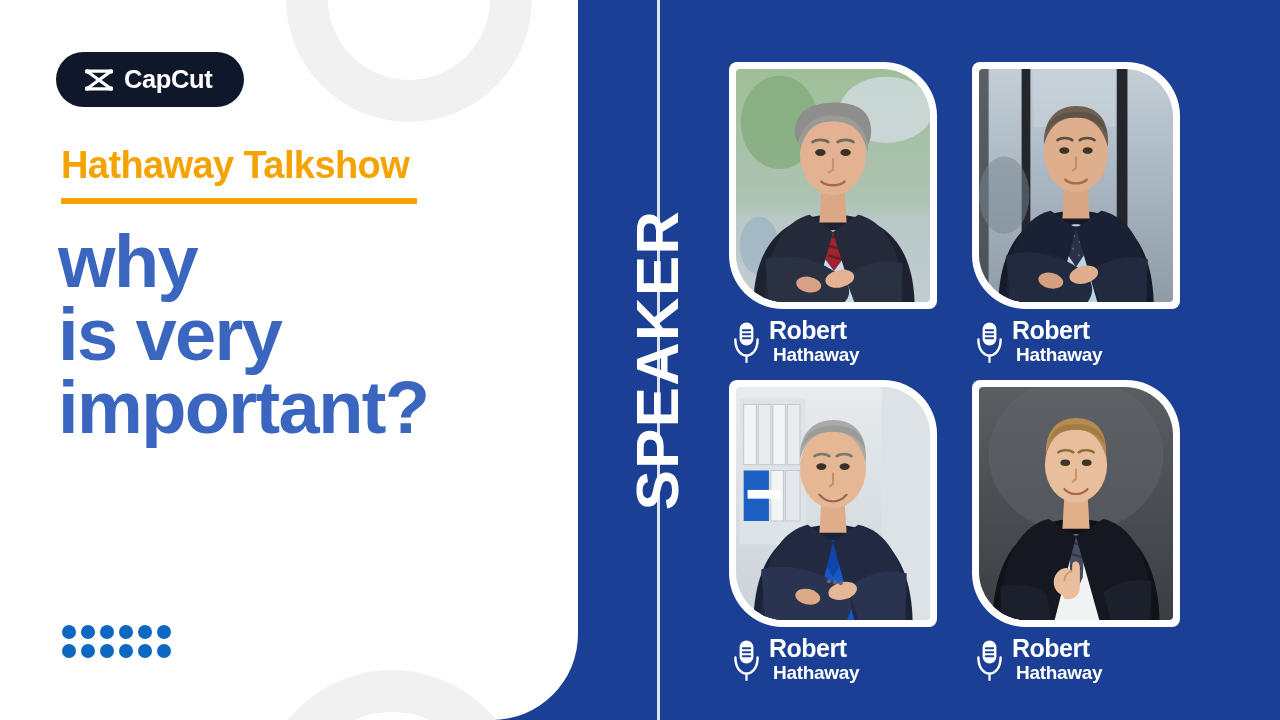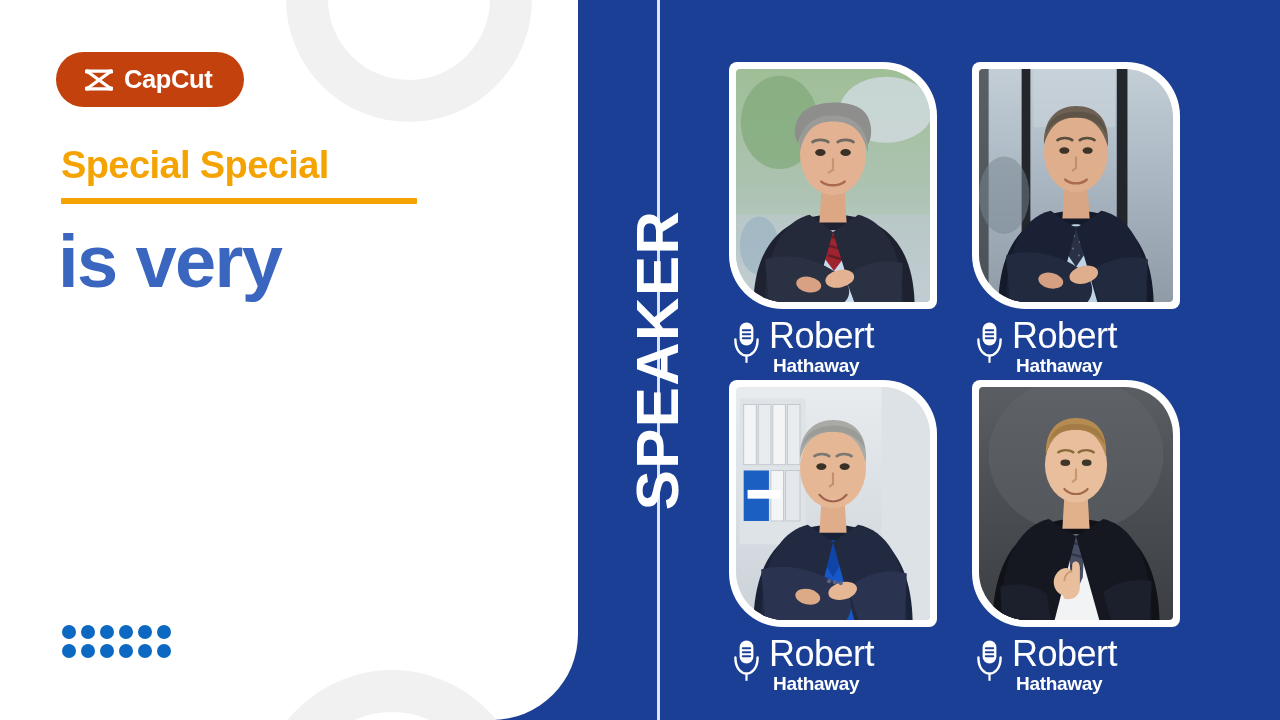--- a/index.html
+++ b/index.html
@@ -31,21 +31,21 @@
   }
   .ring-bottom{
     width:268px; height:268px;
     left:258px; top:670px;
   }
 
   
   .capcut-badge{
     position:absolute; left:56px; top:52px;
     width:188px; height:55px;
-    background:#c2410c;
+    background:#0f172a;
     border-radius:28px;
     display:flex; align-items:center;
     gap:11px;
     padding-left:29px;
     z-index:4;
   }
   .capcut-icon{ width:28px; height:22px; flex:none; display:block; }
   .capcut-word{
     color:#FFFFFF;
     font-size:25.5px;
@@ -153,22 +153,22 @@
     position:absolute;
     left:4px; top:256px;
     display:flex; align-items:flex-start;
     gap:9px;
   }
   .mic-icon{ width:27px; height:42px; flex:none; margin-top:3px; }
   .name-text{ line-height:1; }
   .name-first{
     display:block;
     color:#FFFFFF;
-    font-size:36px;
-    font-weight:normal;
+    font-size:25px;
+    font-weight:bold;
     letter-spacing:-0.5px;
   }
   .name-last{
     display:block;
     color:#FFFFFF;
     font-size:19px;
     font-weight:bold;
     letter-spacing:-0.3px;
     margin-top:2px;
     margin-left:4px;
@@ -190,26 +190,28 @@
     <path d="M2 19.8 H26" stroke="#fff" stroke-width="3.2" stroke-linecap="round" fill="none"></path>
     <rect x="0" y="0.4" width="4.4" height="4" rx="1.2" fill="#fff"></rect>
     <rect x="23.6" y="0.4" width="4.4" height="4" rx="1.2" fill="#fff"></rect>
     <rect x="0" y="17.6" width="4.4" height="4" rx="1.2" fill="#fff"></rect>
     <rect x="23.6" y="17.6" width="4.4" height="4" rx="1.2" fill="#fff"></rect>
   </svg>
   <span class="capcut-word">CapCut</span>
 </div>
 
 <div class="subtitle-wrap">
-  <div class="subtitle">Special Special</div>
+  <div class="subtitle">Hathaway Talkshow</div>
   <div class="subtitle-rule"></div>
 </div>
 
 <h1 class="headline">
+  <span class="hl-line">why</span>
   <span class="hl-line">is very</span>
+  <span class="hl-line">important?</span>
 </h1>
 
 <div class="dot-grid">
   <span class="dot"></span>
   <span class="dot"></span>
   <span class="dot"></span>
   <span class="dot"></span>
   <span class="dot"></span>
   <span class="dot"></span>
   <span class="dot"></span>

